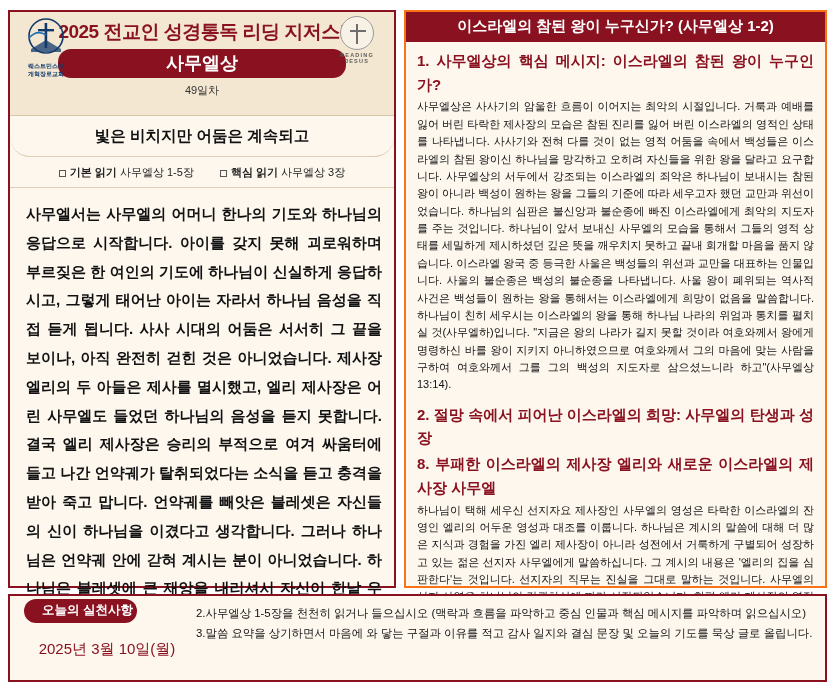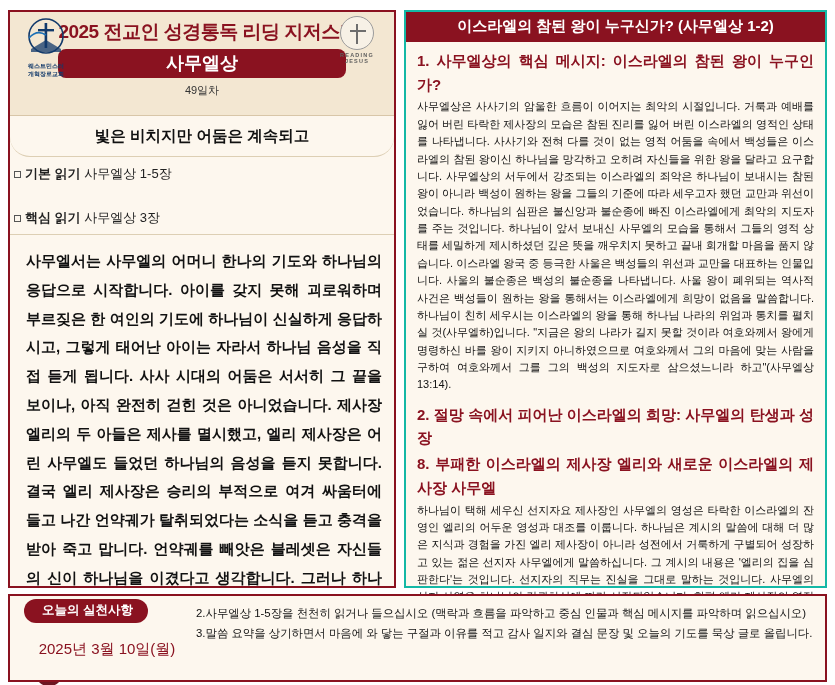--- a/index.html
+++ b/index.html
@@ -102,47 +102,46 @@
     letter-spacing: -0.5px;
   }
   .title-sub {
     text-align: center;
     color: #ffffff;
     background: #8a1220;
     font-size: 18px;
     font-weight: bold;
     margin: 4px 42px 0 42px;
     padding: 2px 0 3px 0;
-    border-radius: 8px;
+    border-radius: 13px;
   }
   .day-label {
     text-align: center;
     font-size: 11px;
     color: #333;
     margin-top: 5px;
   }
   .topic-bar {
     text-align: center;
     font-size: 15.5px;
     font-weight: bold;
     color: #111;
     padding: 10px 4px 9px 4px;
     border-bottom: 1px solid #ddcfb4;
     border-radius: 20px;
   }
   .reading-row {
     display: flex;
     justify-content: center;
     gap: 26px;
-    font-size: 13px;
+    font-size: 11px;
     color: #222;
     padding: 8px 4px 7px 4px;
     border-bottom: 1px solid #ddcfb4;
     background: #fdf7ee;
-    flex-direction: column;
   }
   .reading-item { white-space: nowrap; }
   .reading-item .box {
     display: inline-block;
     width: 7px; height: 7px;
     border: 1px solid #555;
     margin-right: 4px;
     vertical-align: middle;
   }
   .reading-item b { font-weight: bold; }
@@ -192,21 +191,21 @@
   .copyright {
     position: absolute;
     left: 74px; bottom: 13px;
     font-size: 6.4px;
     color: #b9a98e;
     letter-spacing: 0.5px;
   }
   
   .right-panel {
     flex: 1;
-    border: 2px solid #14b8a6;
+    border: 2px solid #f97316;
     background: #fdf7ee;
     display: flex;
     flex-direction: column;
   }
   .right-title {
     background: #8a1220;
     color: #ffffff;
     font-size: 15px;
     font-weight: bold;
     text-align: center;
@@ -238,21 +237,21 @@
     position: relative;
     padding: 6px 8px 4px 8px;
   }
   .today-pill {
     position: absolute;
     left: 14px; top: 3px;
     background: #8a1220;
     color: #fff;
     font-size: 12.5px;
     font-weight: bold;
-    padding: 3px 15px 4px 18px;
+    padding: 3px 4px 4px 18px;
     border-radius: 12px;
   }
   .today-date {
     position: absolute;
     left: 8px; top: 44px;
     width: 178px;
     text-align: center;
     color: #8a1220;
     font-size: 15px;
     font-weight: normal;

